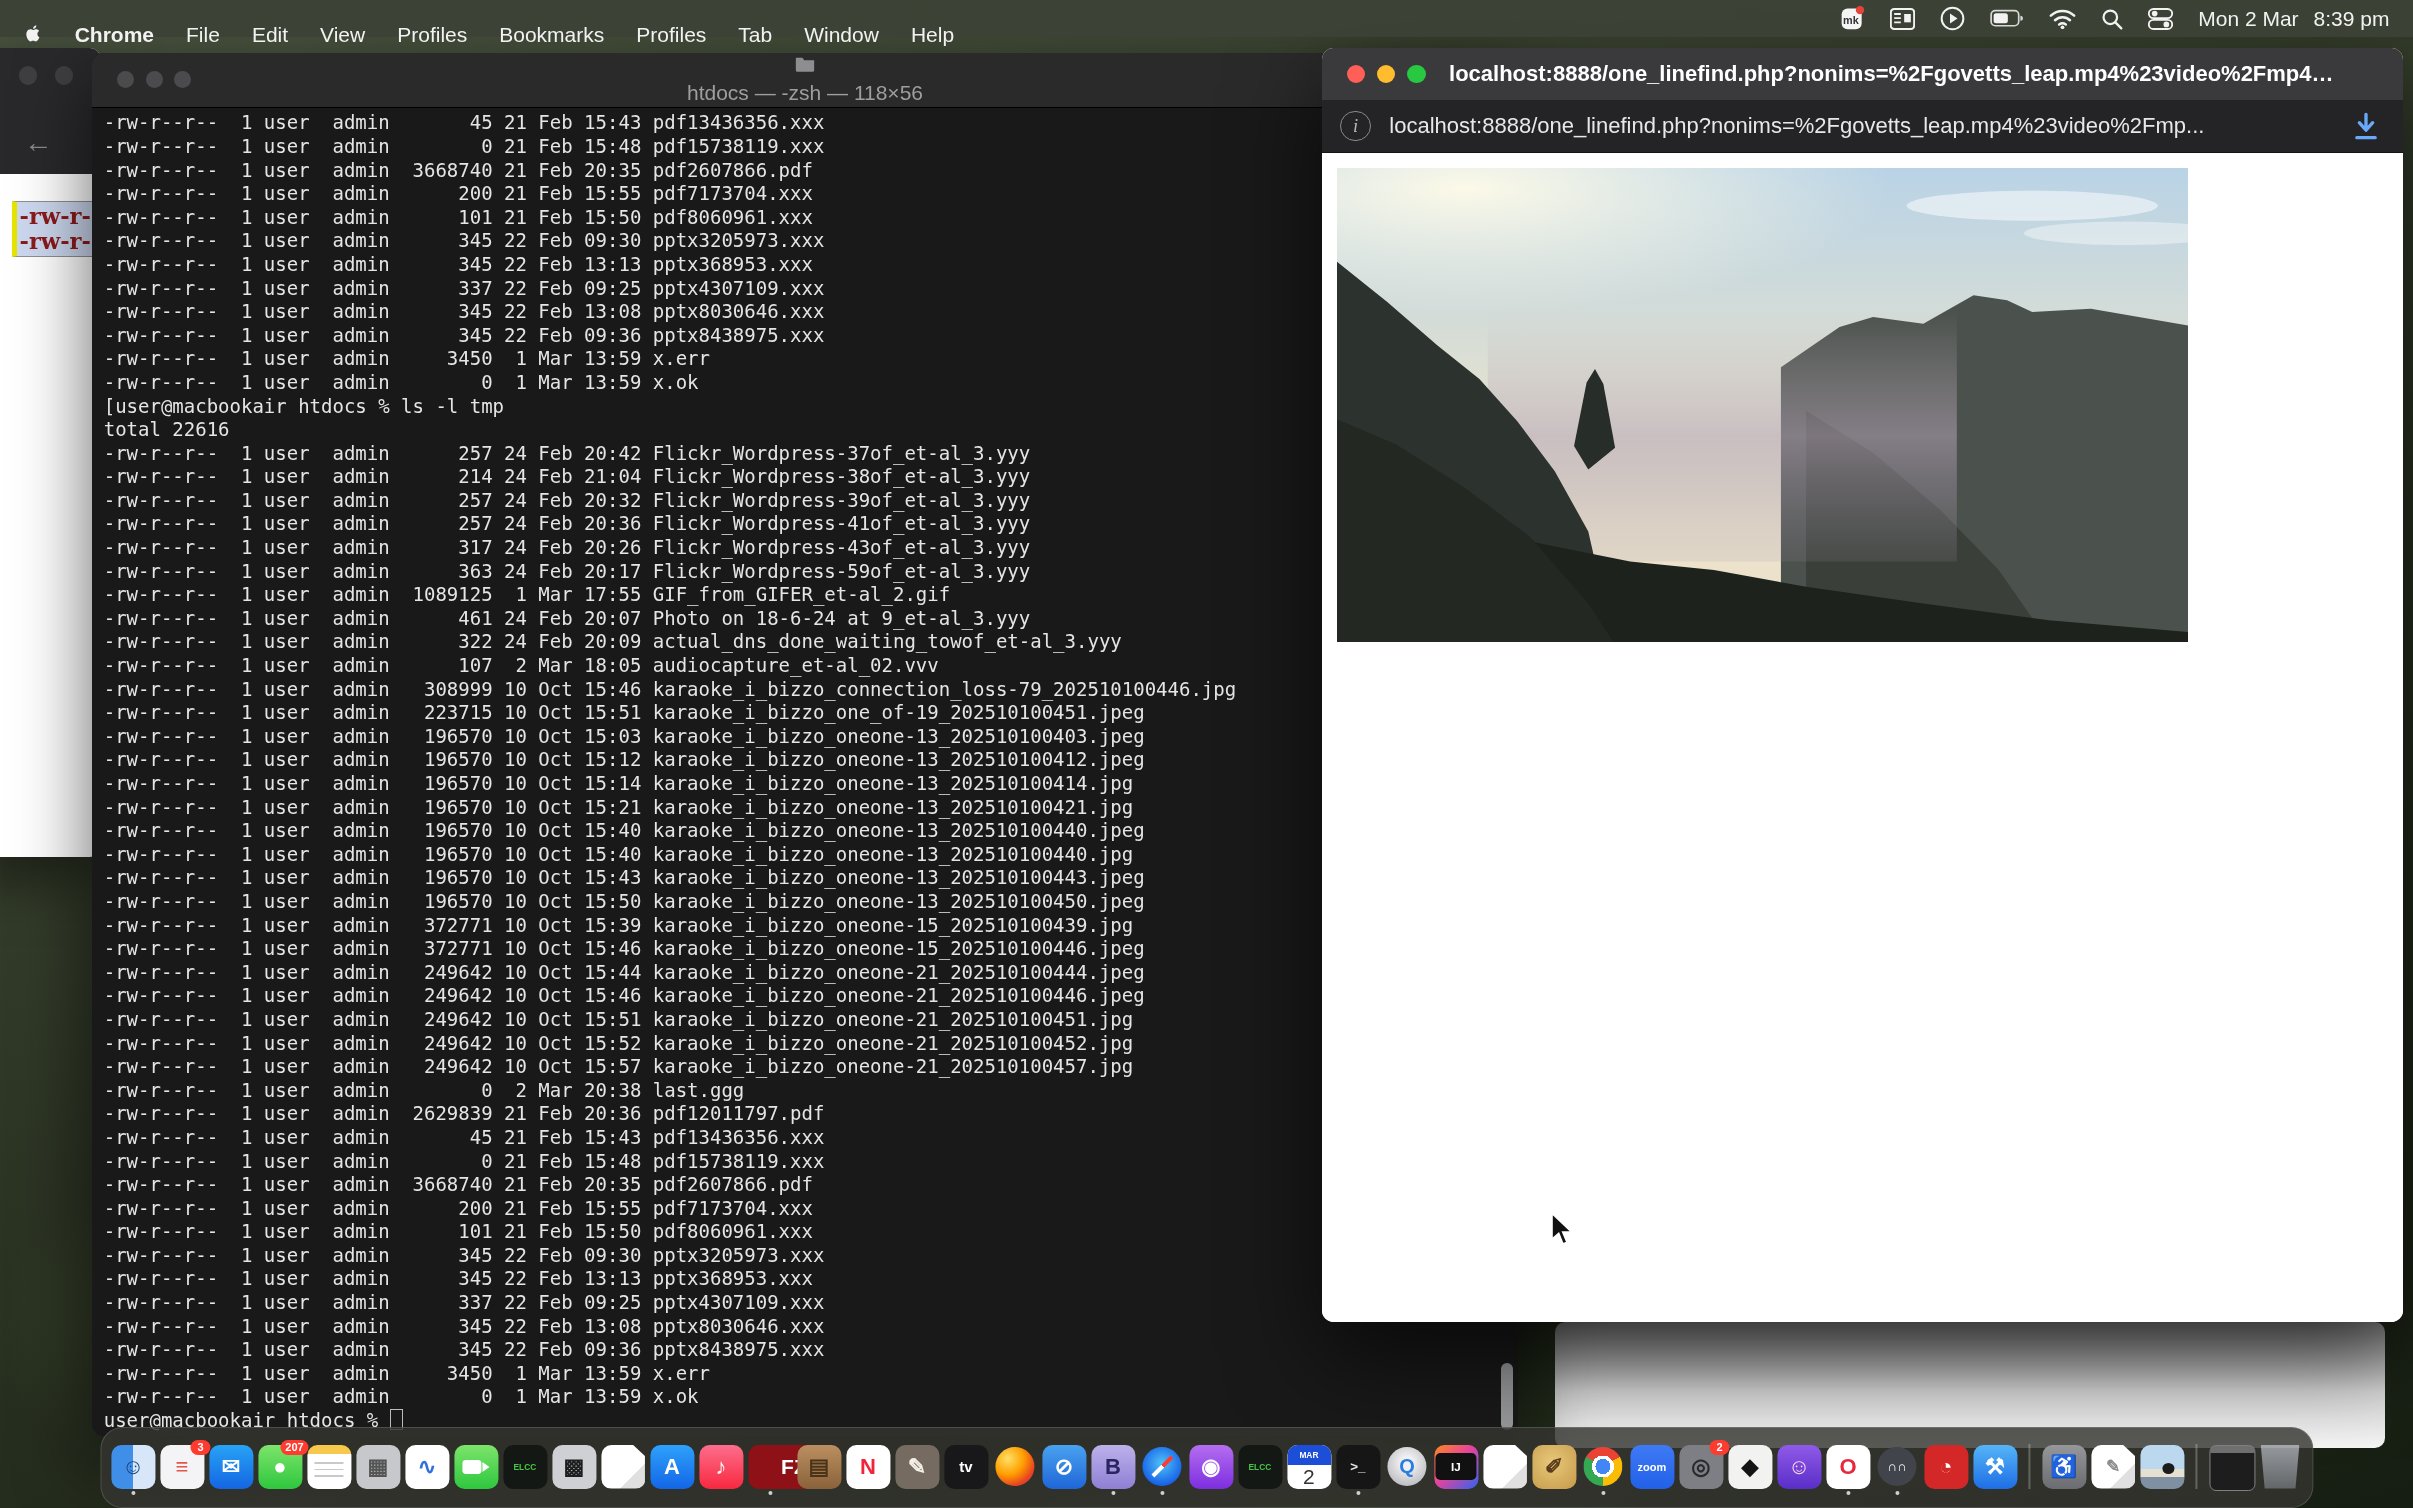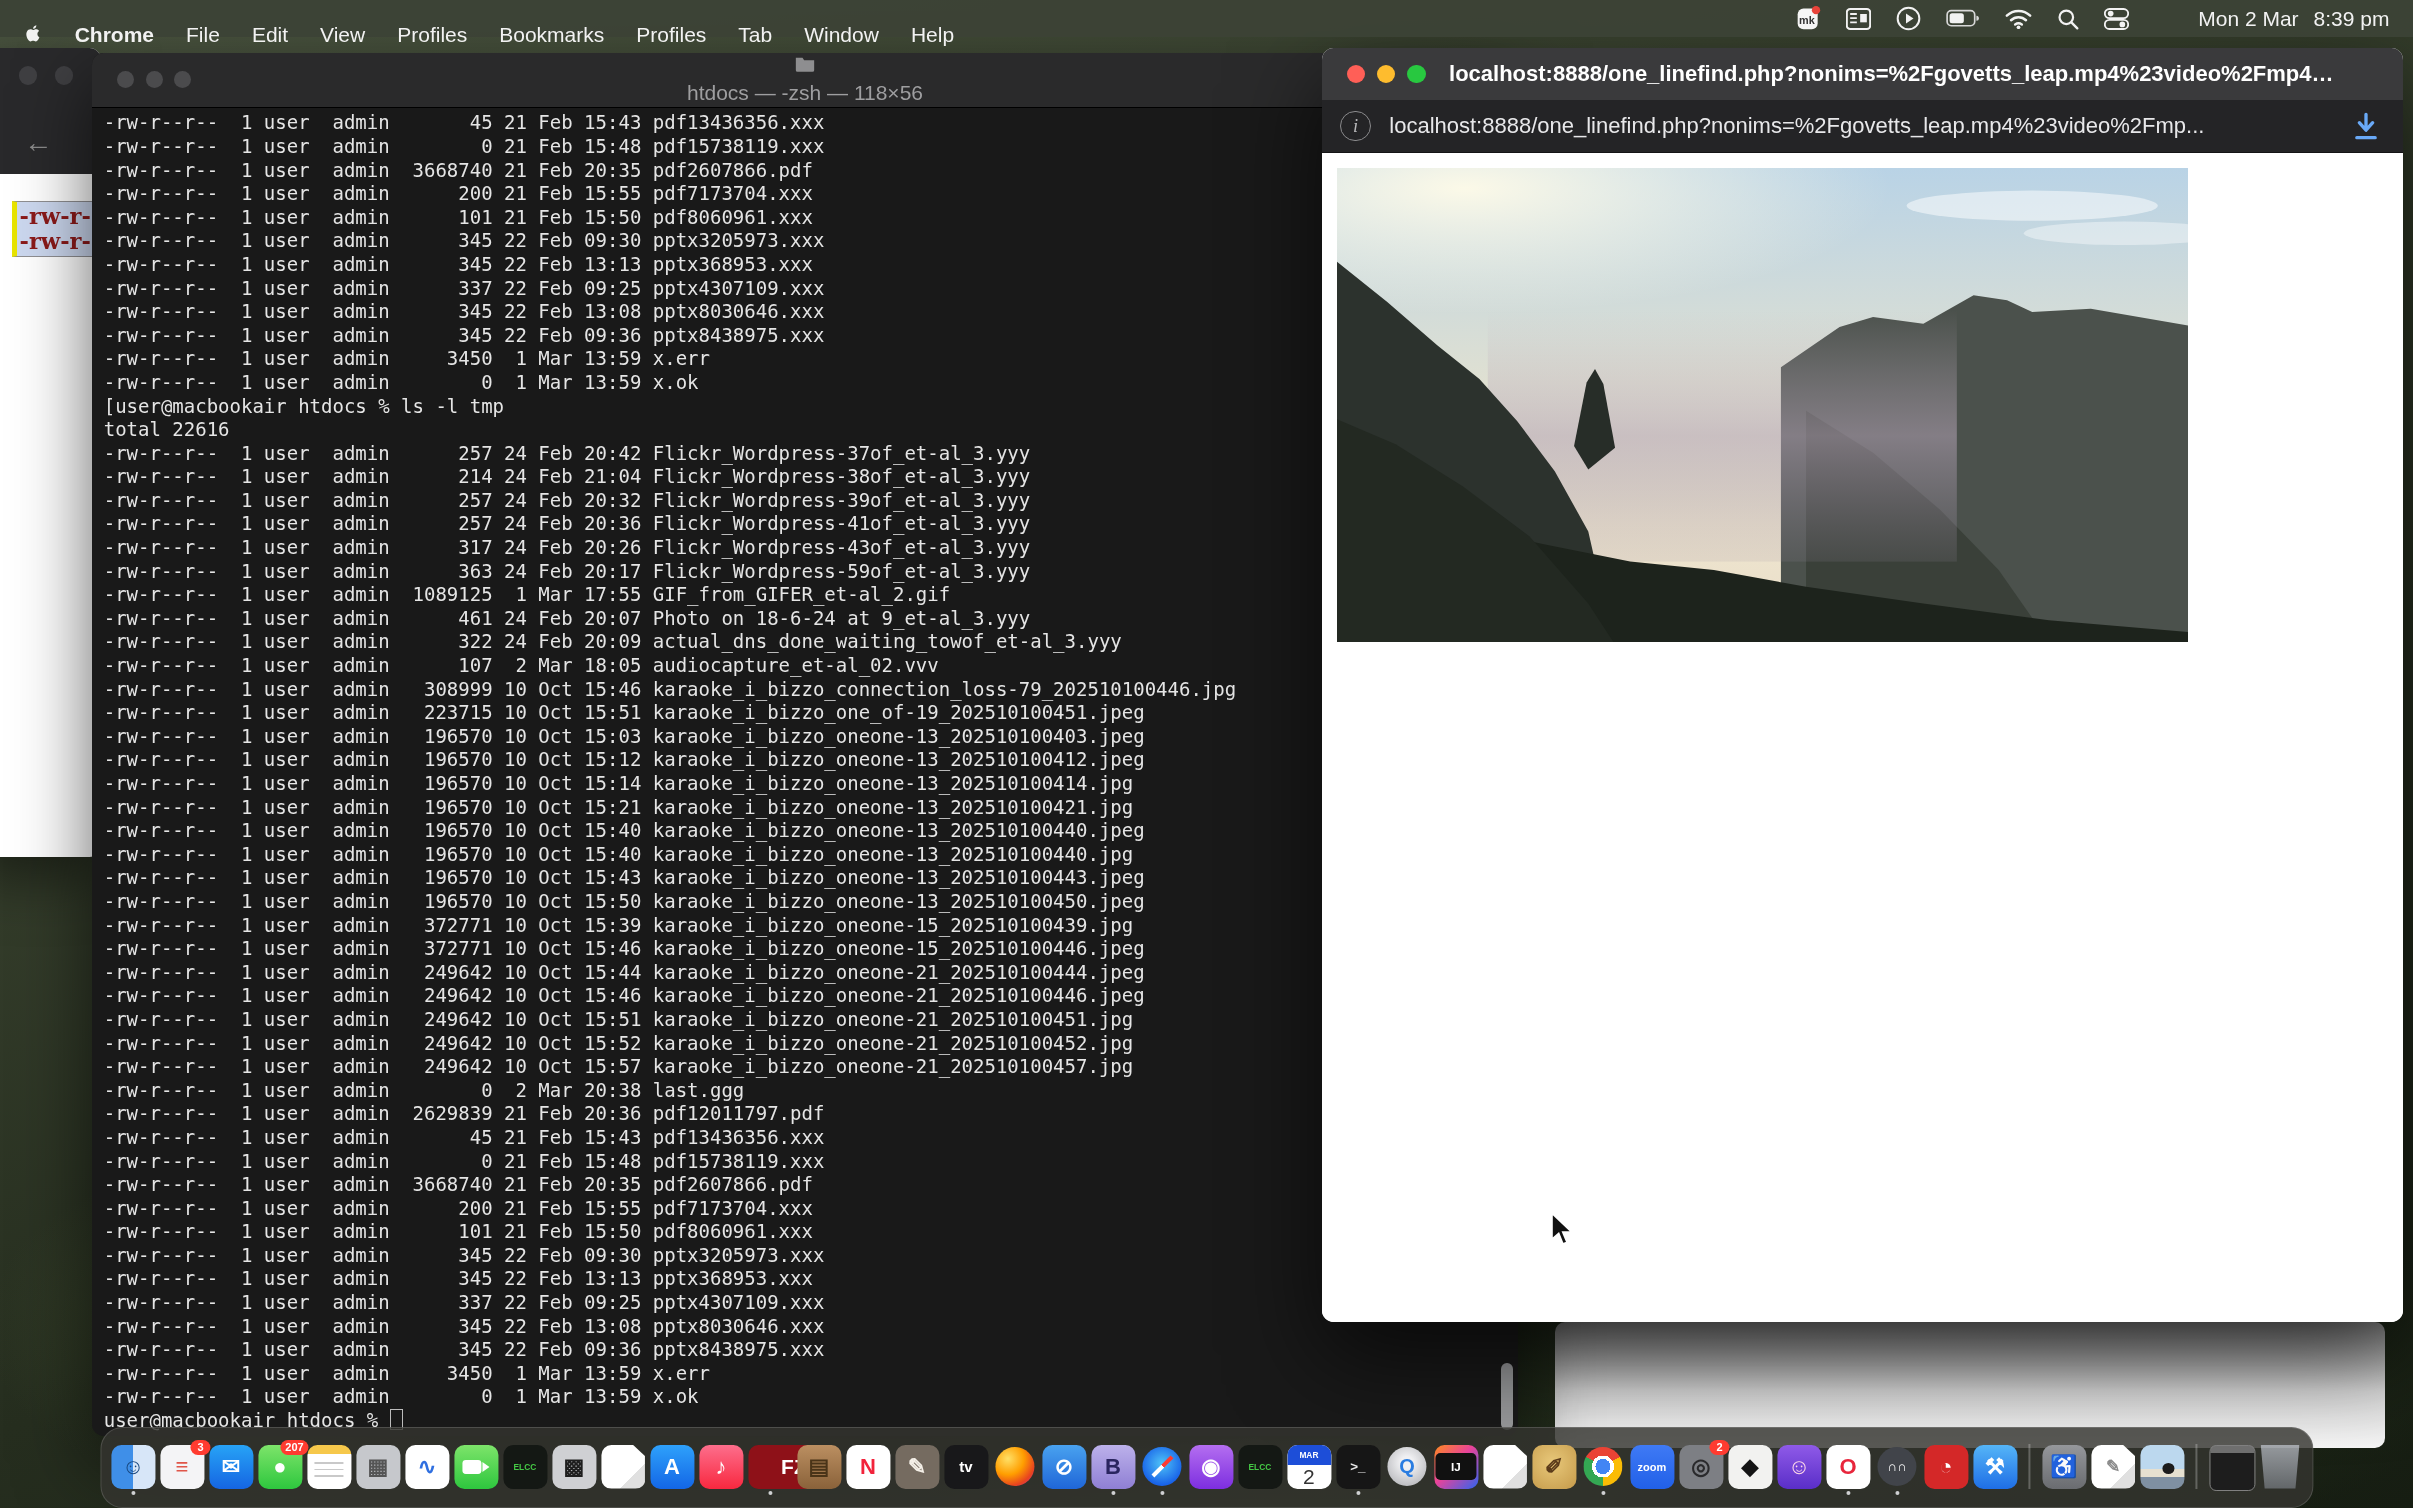--- a/index.html
+++ b/index.html
@@ -14,21 +14,21 @@
   
   .menubar{position:absolute;left:0;top:0;width:2413px;height:37px;
     background:rgba(60,66,54,.95);display:flex;align-items:center;color:#f2f2f2;
     font-size:21px;z-index:40;}
   .mb-left{display:flex;align-items:center;padding-left:25px;margin-top:32px;}
   .apple{width:22px;height:25px;margin-right:11.7px;display:flex;align-items:center;}
   .menu-item{padding:0 16px;white-space:nowrap;}
   .menu-item.app{font-weight:bold;}
   .mb-right{margin-left:auto;display:flex;align-items:center;gap:25px;padding-right:23.5px;}
   .sico{display:flex;align-items:center;justify-content:center;height:27px;}
-  .clock{display:flex;gap:15px;white-space:nowrap;margin-left:44px;}
+  .clock{display:flex;gap:15px;white-space:nowrap;}
 
   
   .win-left{position:absolute;left:-25px;top:48px;width:126px;height:809px;border-radius:11.7px;
     background:#fff;box-shadow:0 20px 59px rgba(0,0,0,.5);z-index:5;overflow:hidden;}
   .wl-toolbar{height:126px;background:#29292b;position:relative;}
   .wl-dot{position:absolute;top:18.4px;width:18.4px;height:18.4px;border-radius:50%;background:#3f3f42;}
   .wl-back{position:absolute;left:49px;top:80px;color:#8a8a8a;font-size:28.5px;line-height:1;}
   .find-box{position:absolute;left:37px;top:153px;width:87px;height:52px;overflow:hidden;
     background:#ccd8ef;border:1.7px solid #8f8f92;border-left:5.9px solid #e8e400;
     font-family:"DejaVu Serif",serif;font-weight:bold;color:#8b1a1a;font-size:22.6px;line-height:25px;

